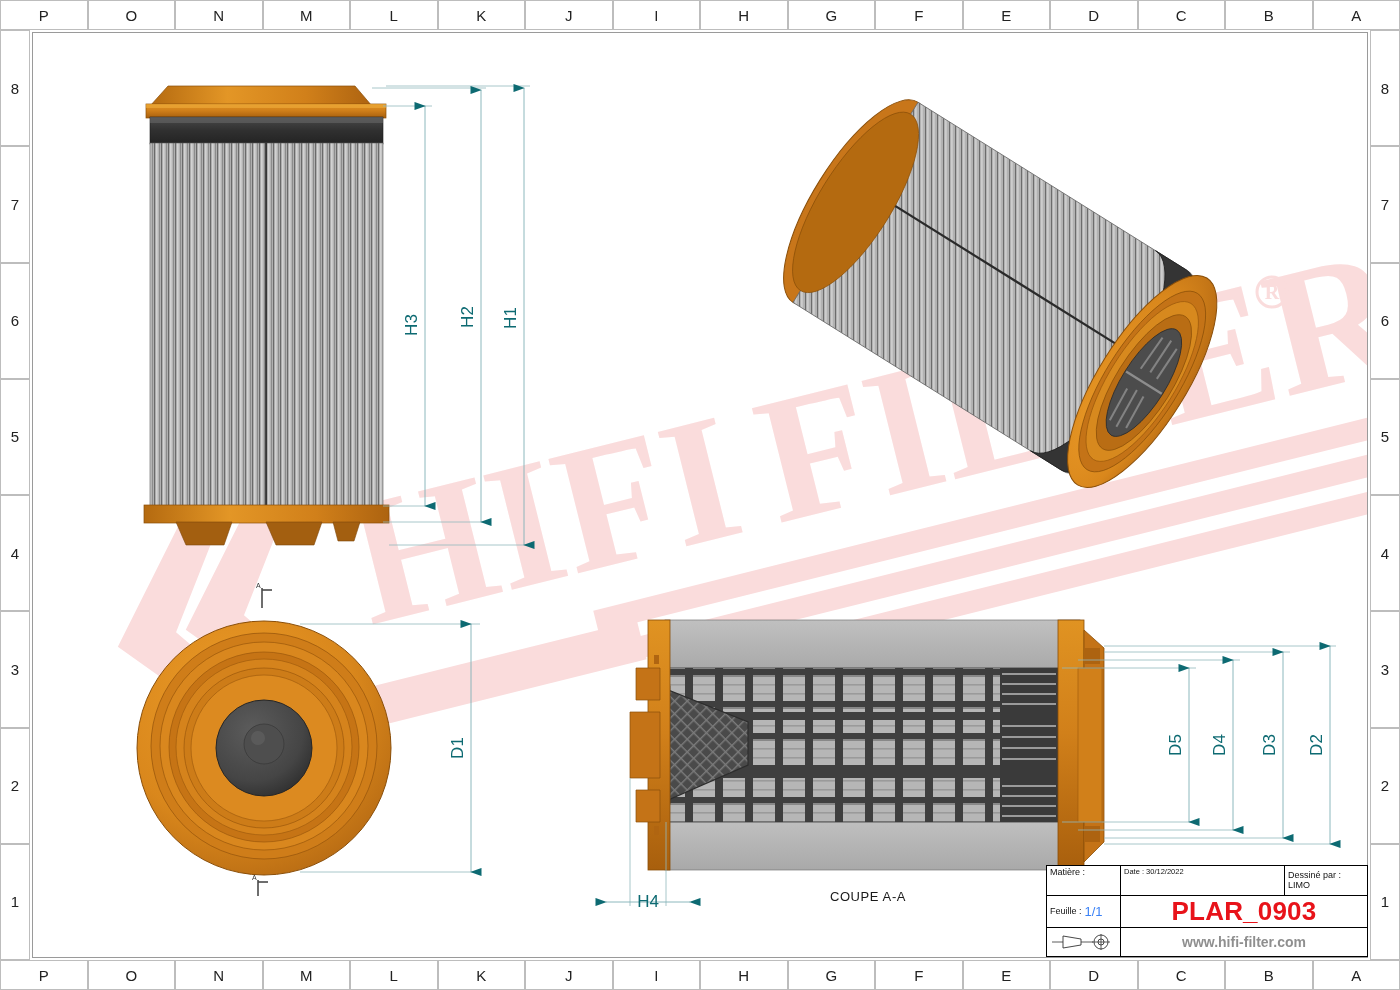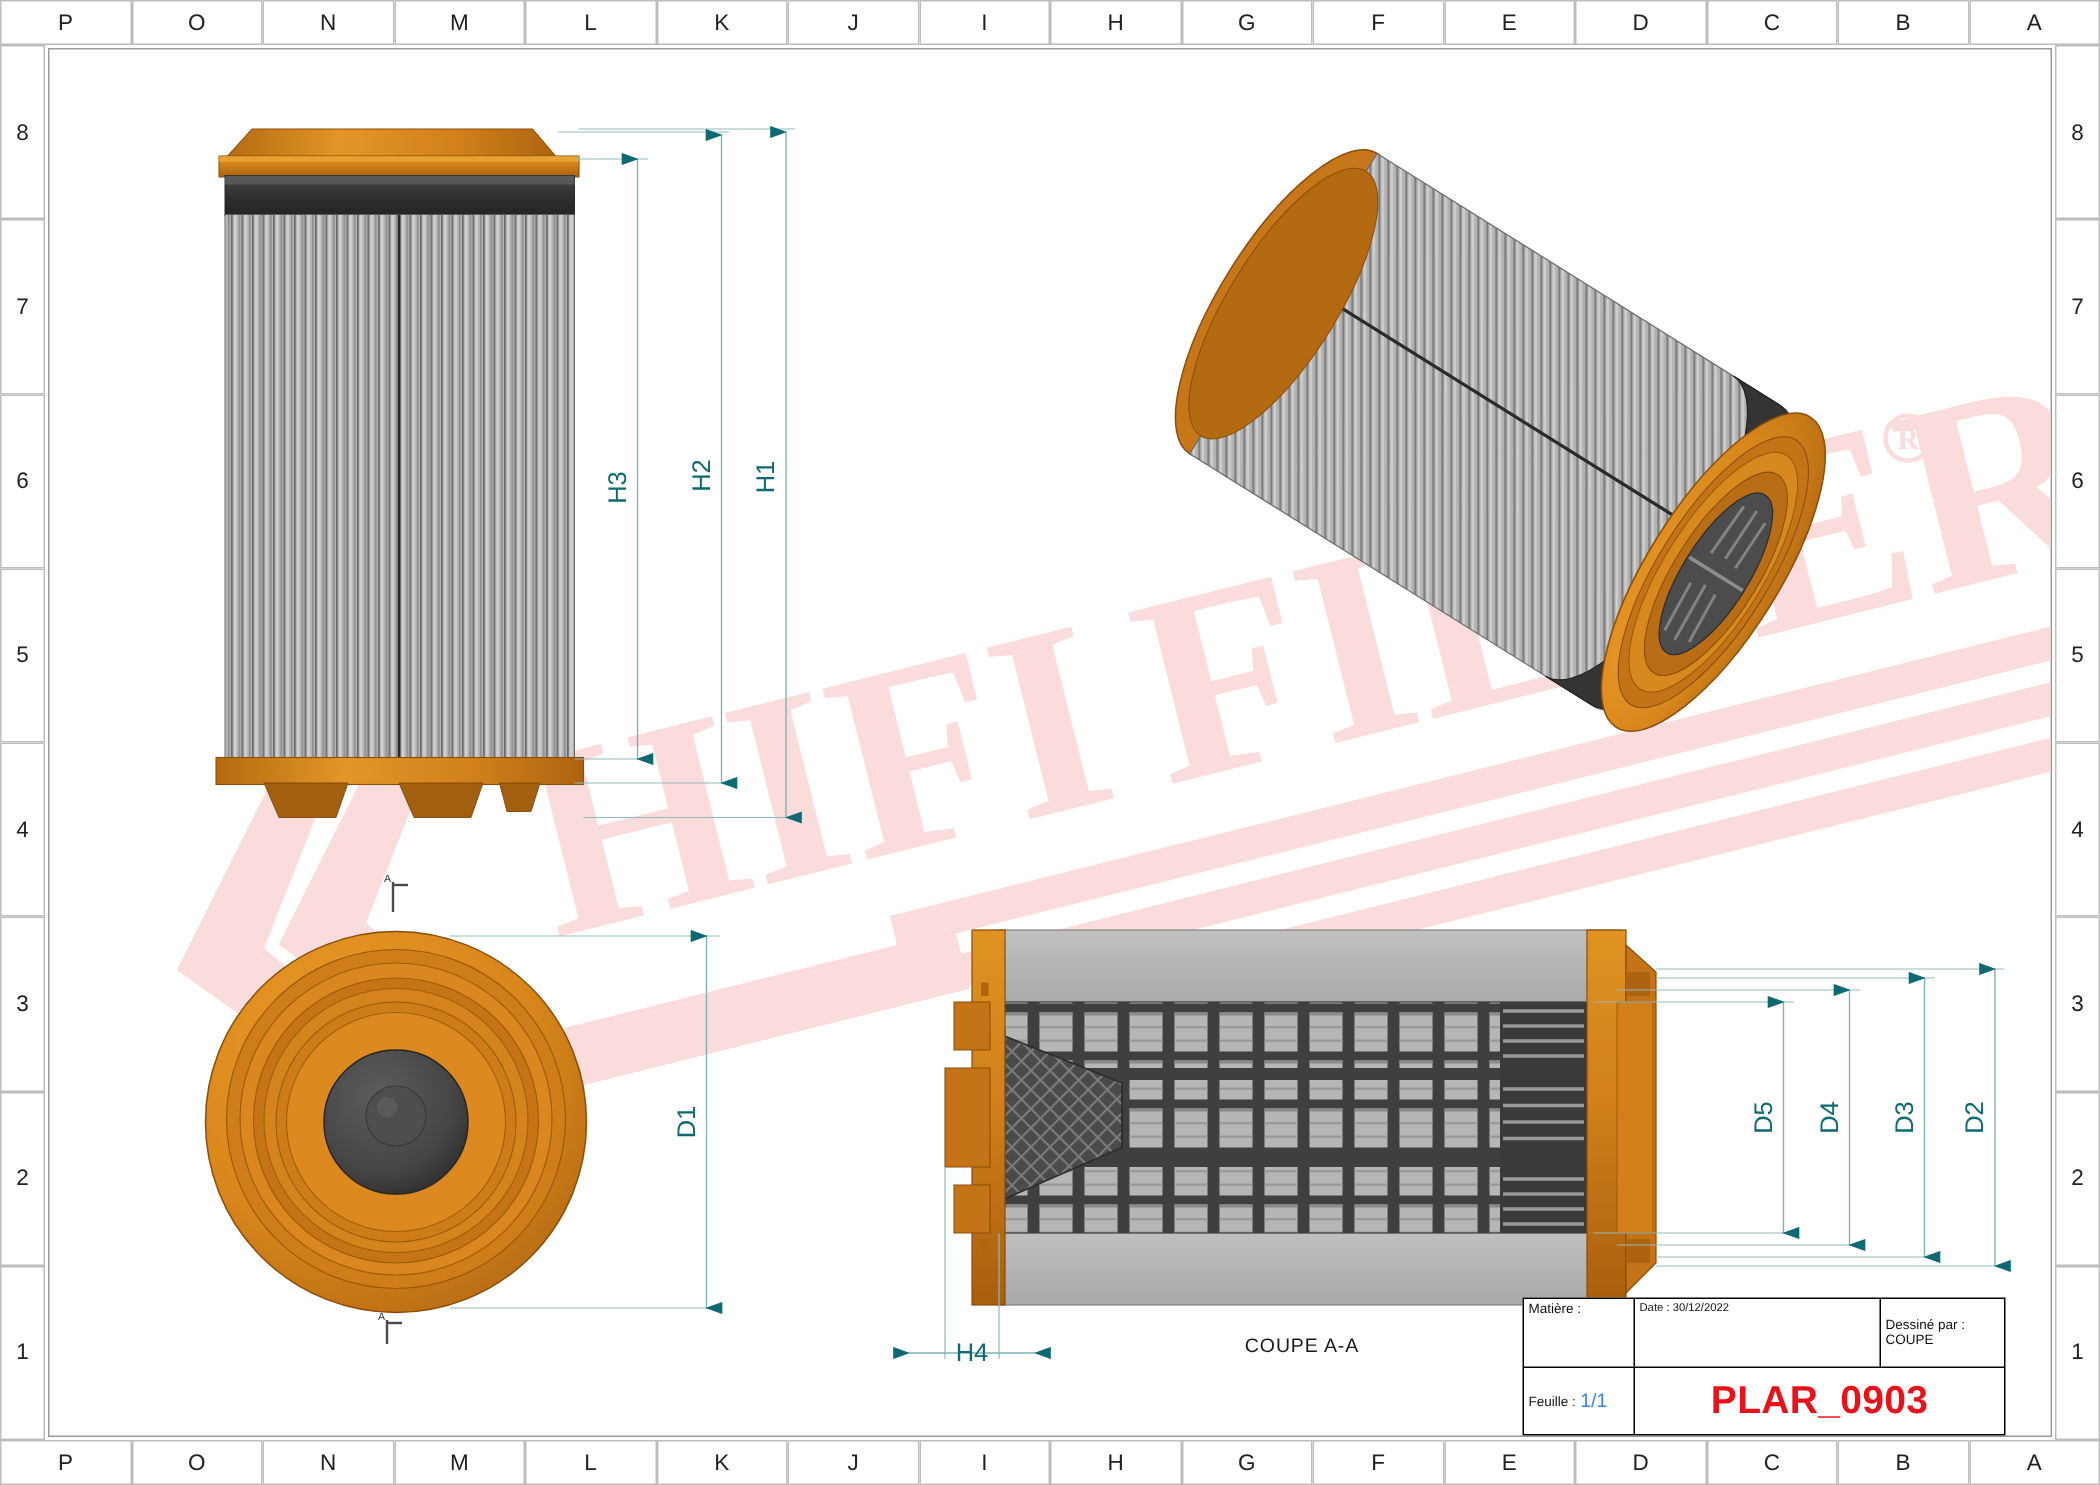--- a/index.html
+++ b/index.html
@@ -23,21 +23,21 @@
                border:1px solid #9a9a9a;box-sizing:border-box;}
 
   
   #watermark{position:absolute;left:0;top:0;width:1400px;height:990px;
              pointer-events:none;z-index:3;}
 
   
   #draw{position:absolute;left:0;top:0;width:1400px;height:990px;z-index:5;}
 
   
-  #title-block{position:absolute;left:1015px;top:865px;width:322px;height:92px;
+  #title-block{position:absolute;left:1046px;top:865px;width:322px;height:92px;
                z-index:9;background:#fff;border:1px solid #000;box-sizing:border-box;
                display:flex;flex-direction:column;}
   .tb-row{display:flex;flex:1;border-bottom:1px solid #000;box-sizing:border-box;}
   .tb-row:last-child{border-bottom:none;}
   .tb-c{box-sizing:border-box;border-right:1px solid #000;
         display:flex;align-items:center;padding:0 3px;overflow:hidden;}
   .tb-c:last-child{border-right:none;}
   .c-left{width:74px;}
   .c-mid{width:164px;}
   .c-right{flex:1;}
@@ -421,31 +421,47 @@
   <div id="title-block">
 
     <div class="tb-row">
       <div class="tb-c c-left">
         <span class="lbl tb-topabs">Matière :</span>
       </div>
       <div class="tb-c c-mid">
         <span class="lbl-sm tb-topabs">Date : 30/12/2022</span>
       </div>
       <div class="tb-c c-right">
-        <span class="lbl">Dessiné par : COUPE</span>
+        <span class="lbl">Dessiné par : LIMO</span>
       </div>
     </div>
 
     <div class="tb-row">
       <div class="tb-c c-left">
         <span class="lbl">Feuille :</span>
         <span class="big" style="margin-left:3px;">1/1</span>
       </div>
       <div class="tb-c" style="flex:1;">
         <span class="red-big">PLAR_0903</span>
       </div>
     </div>
 
+    <div class="tb-row">
+      <div class="tb-c c-left proj-cell">
+        <svg width="66" height="18" viewBox="0 0 66 18">
+          <line x1="1" y1="9" x2="12" y2="9" stroke="#333" stroke-width="0.8"></line>
+          <path d="M12 3 L30 6 L30 12 L12 15 Z" fill="none" stroke="#333" stroke-width="0.9"></path>
+          <line x1="30" y1="9" x2="42" y2="9" stroke="#333" stroke-width="0.8"></line>
+          <circle cx="50" cy="9" r="7" fill="none" stroke="#333" stroke-width="0.9"></circle>
+          <circle cx="50" cy="9" r="3" fill="none" stroke="#333" stroke-width="0.9"></circle>
+          <line x1="41" y1="9" x2="59" y2="9" stroke="#333" stroke-width="0.8"></line>
+          <line x1="50" y1="1" x2="50" y2="17" stroke="#333" stroke-width="0.8"></line>
+        </svg>
+      </div>
+      <div class="tb-c" style="flex:1;">
+        <span class="gray-url">www.hifi-filter.com</span>
+      </div>
+    </div>
 
 
   </div>
 
 </div>
 
 </body></html>

